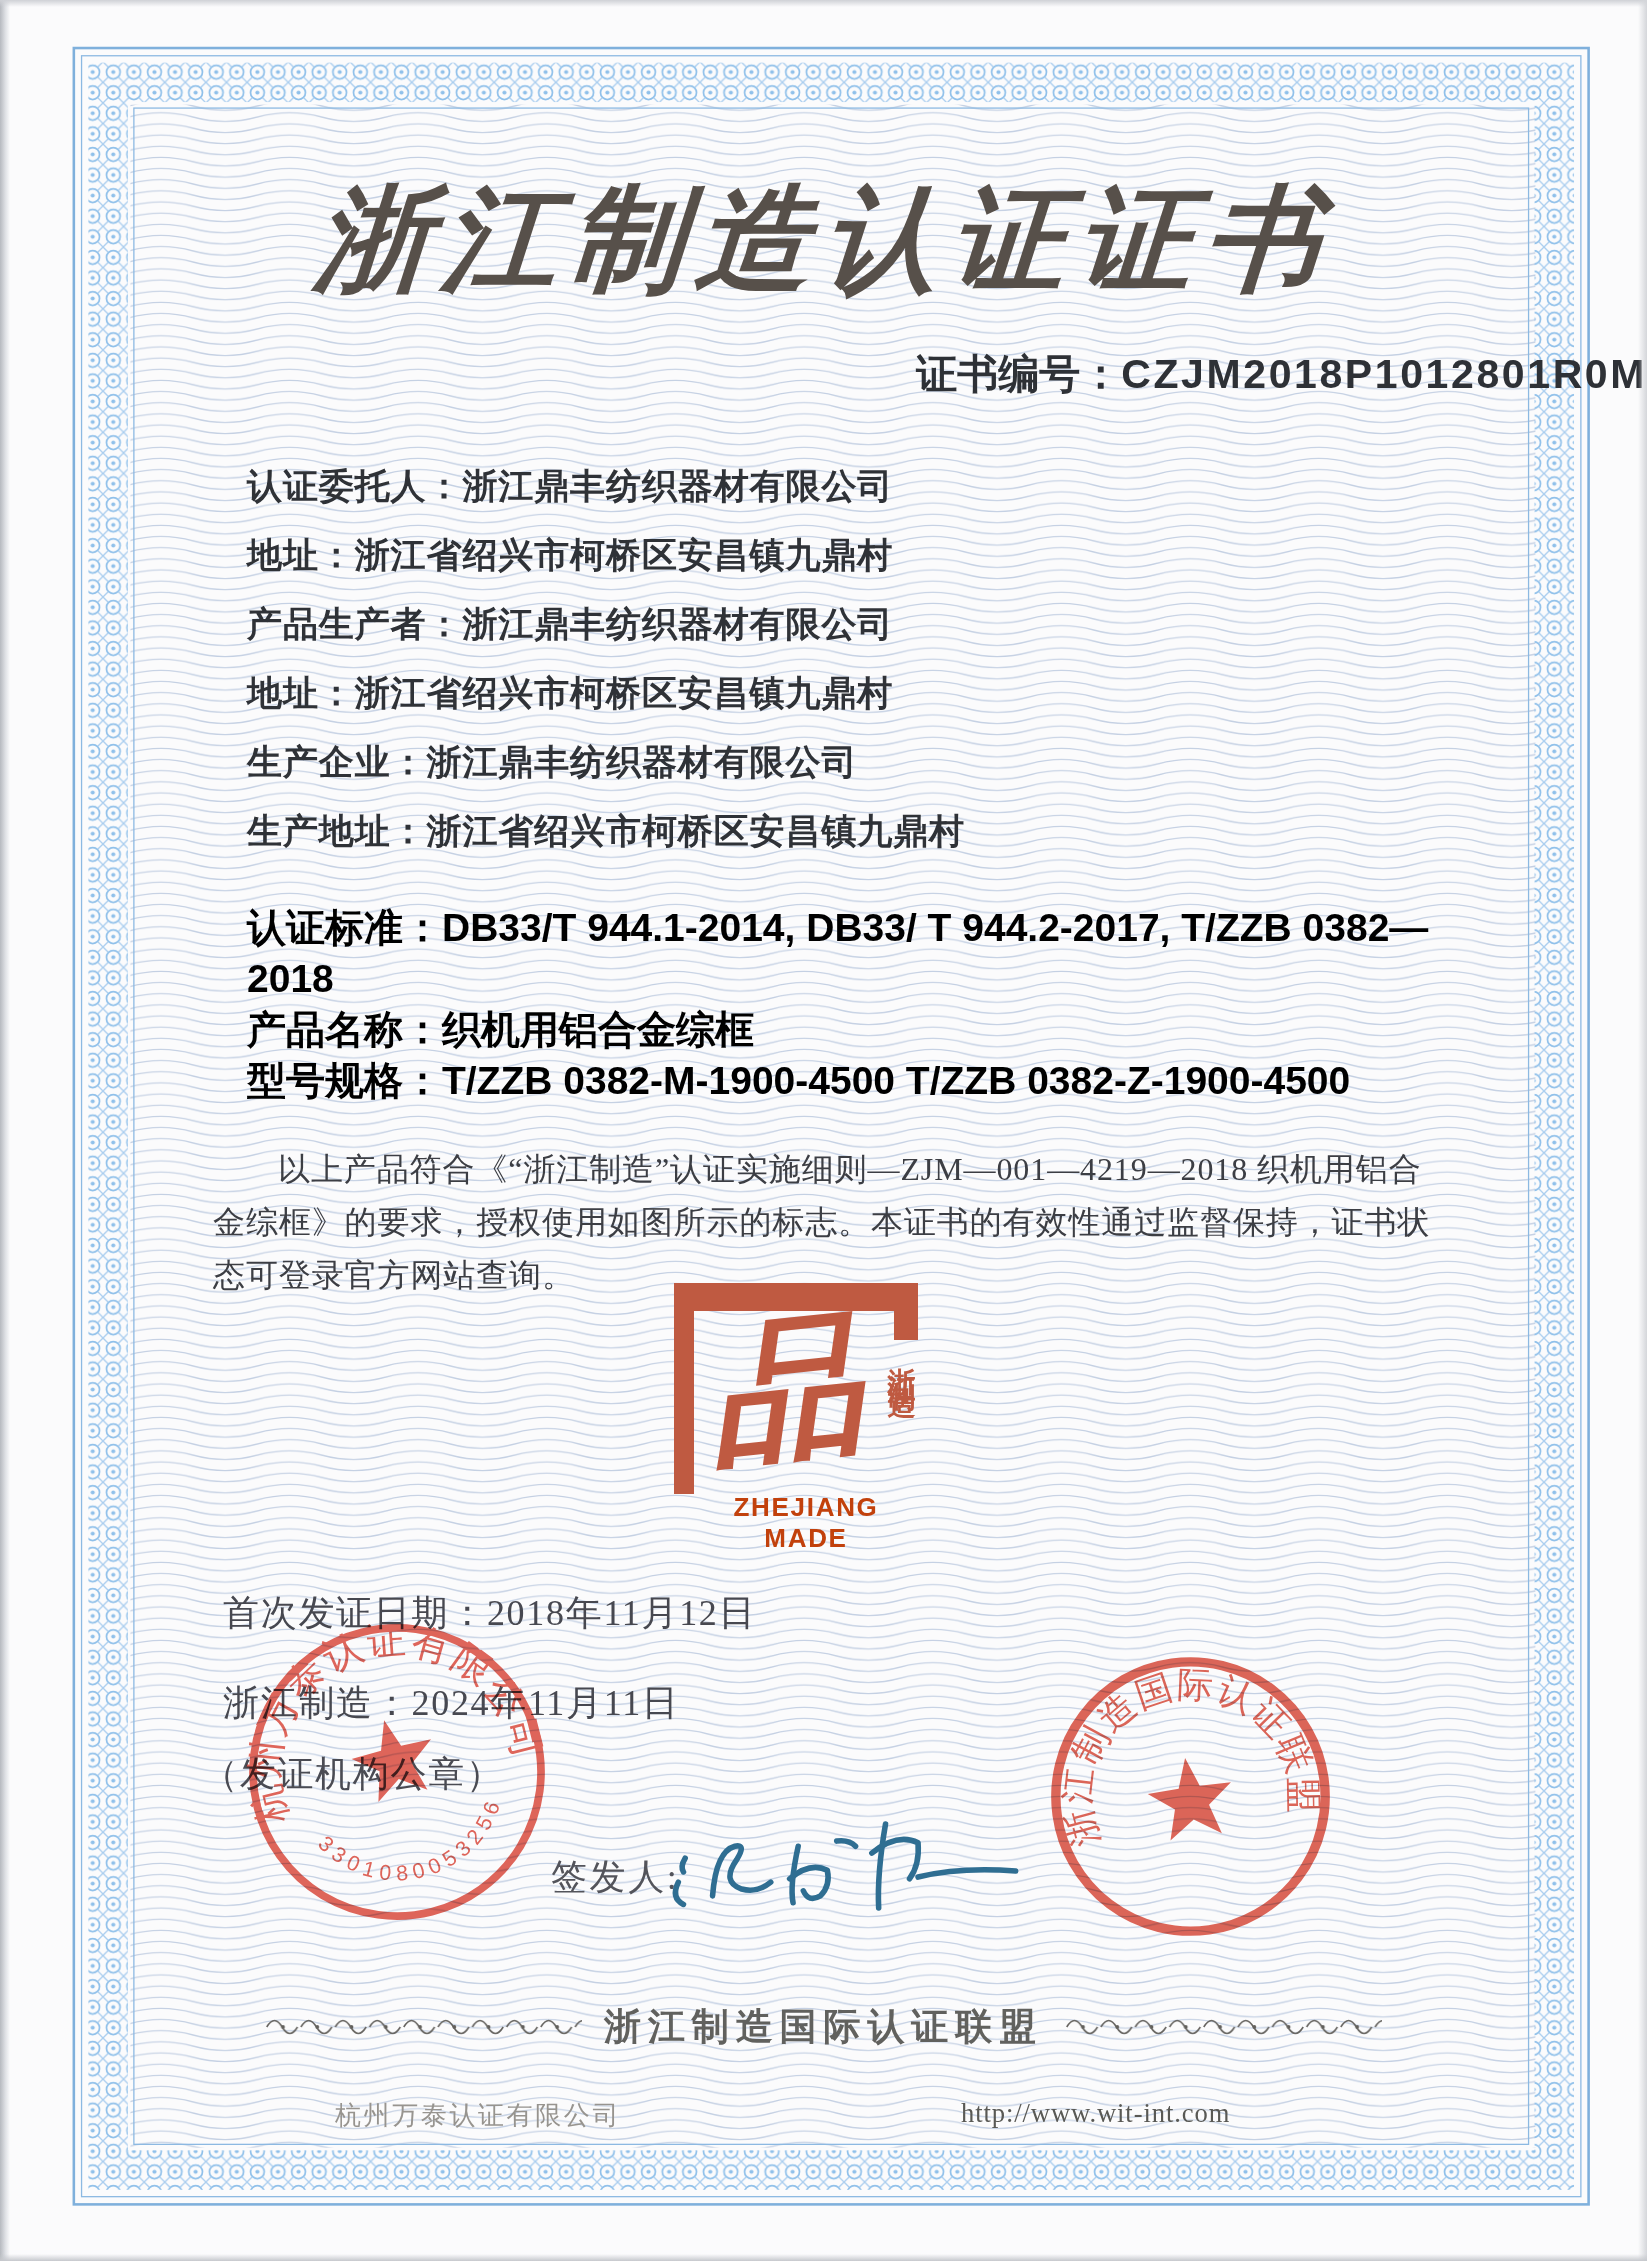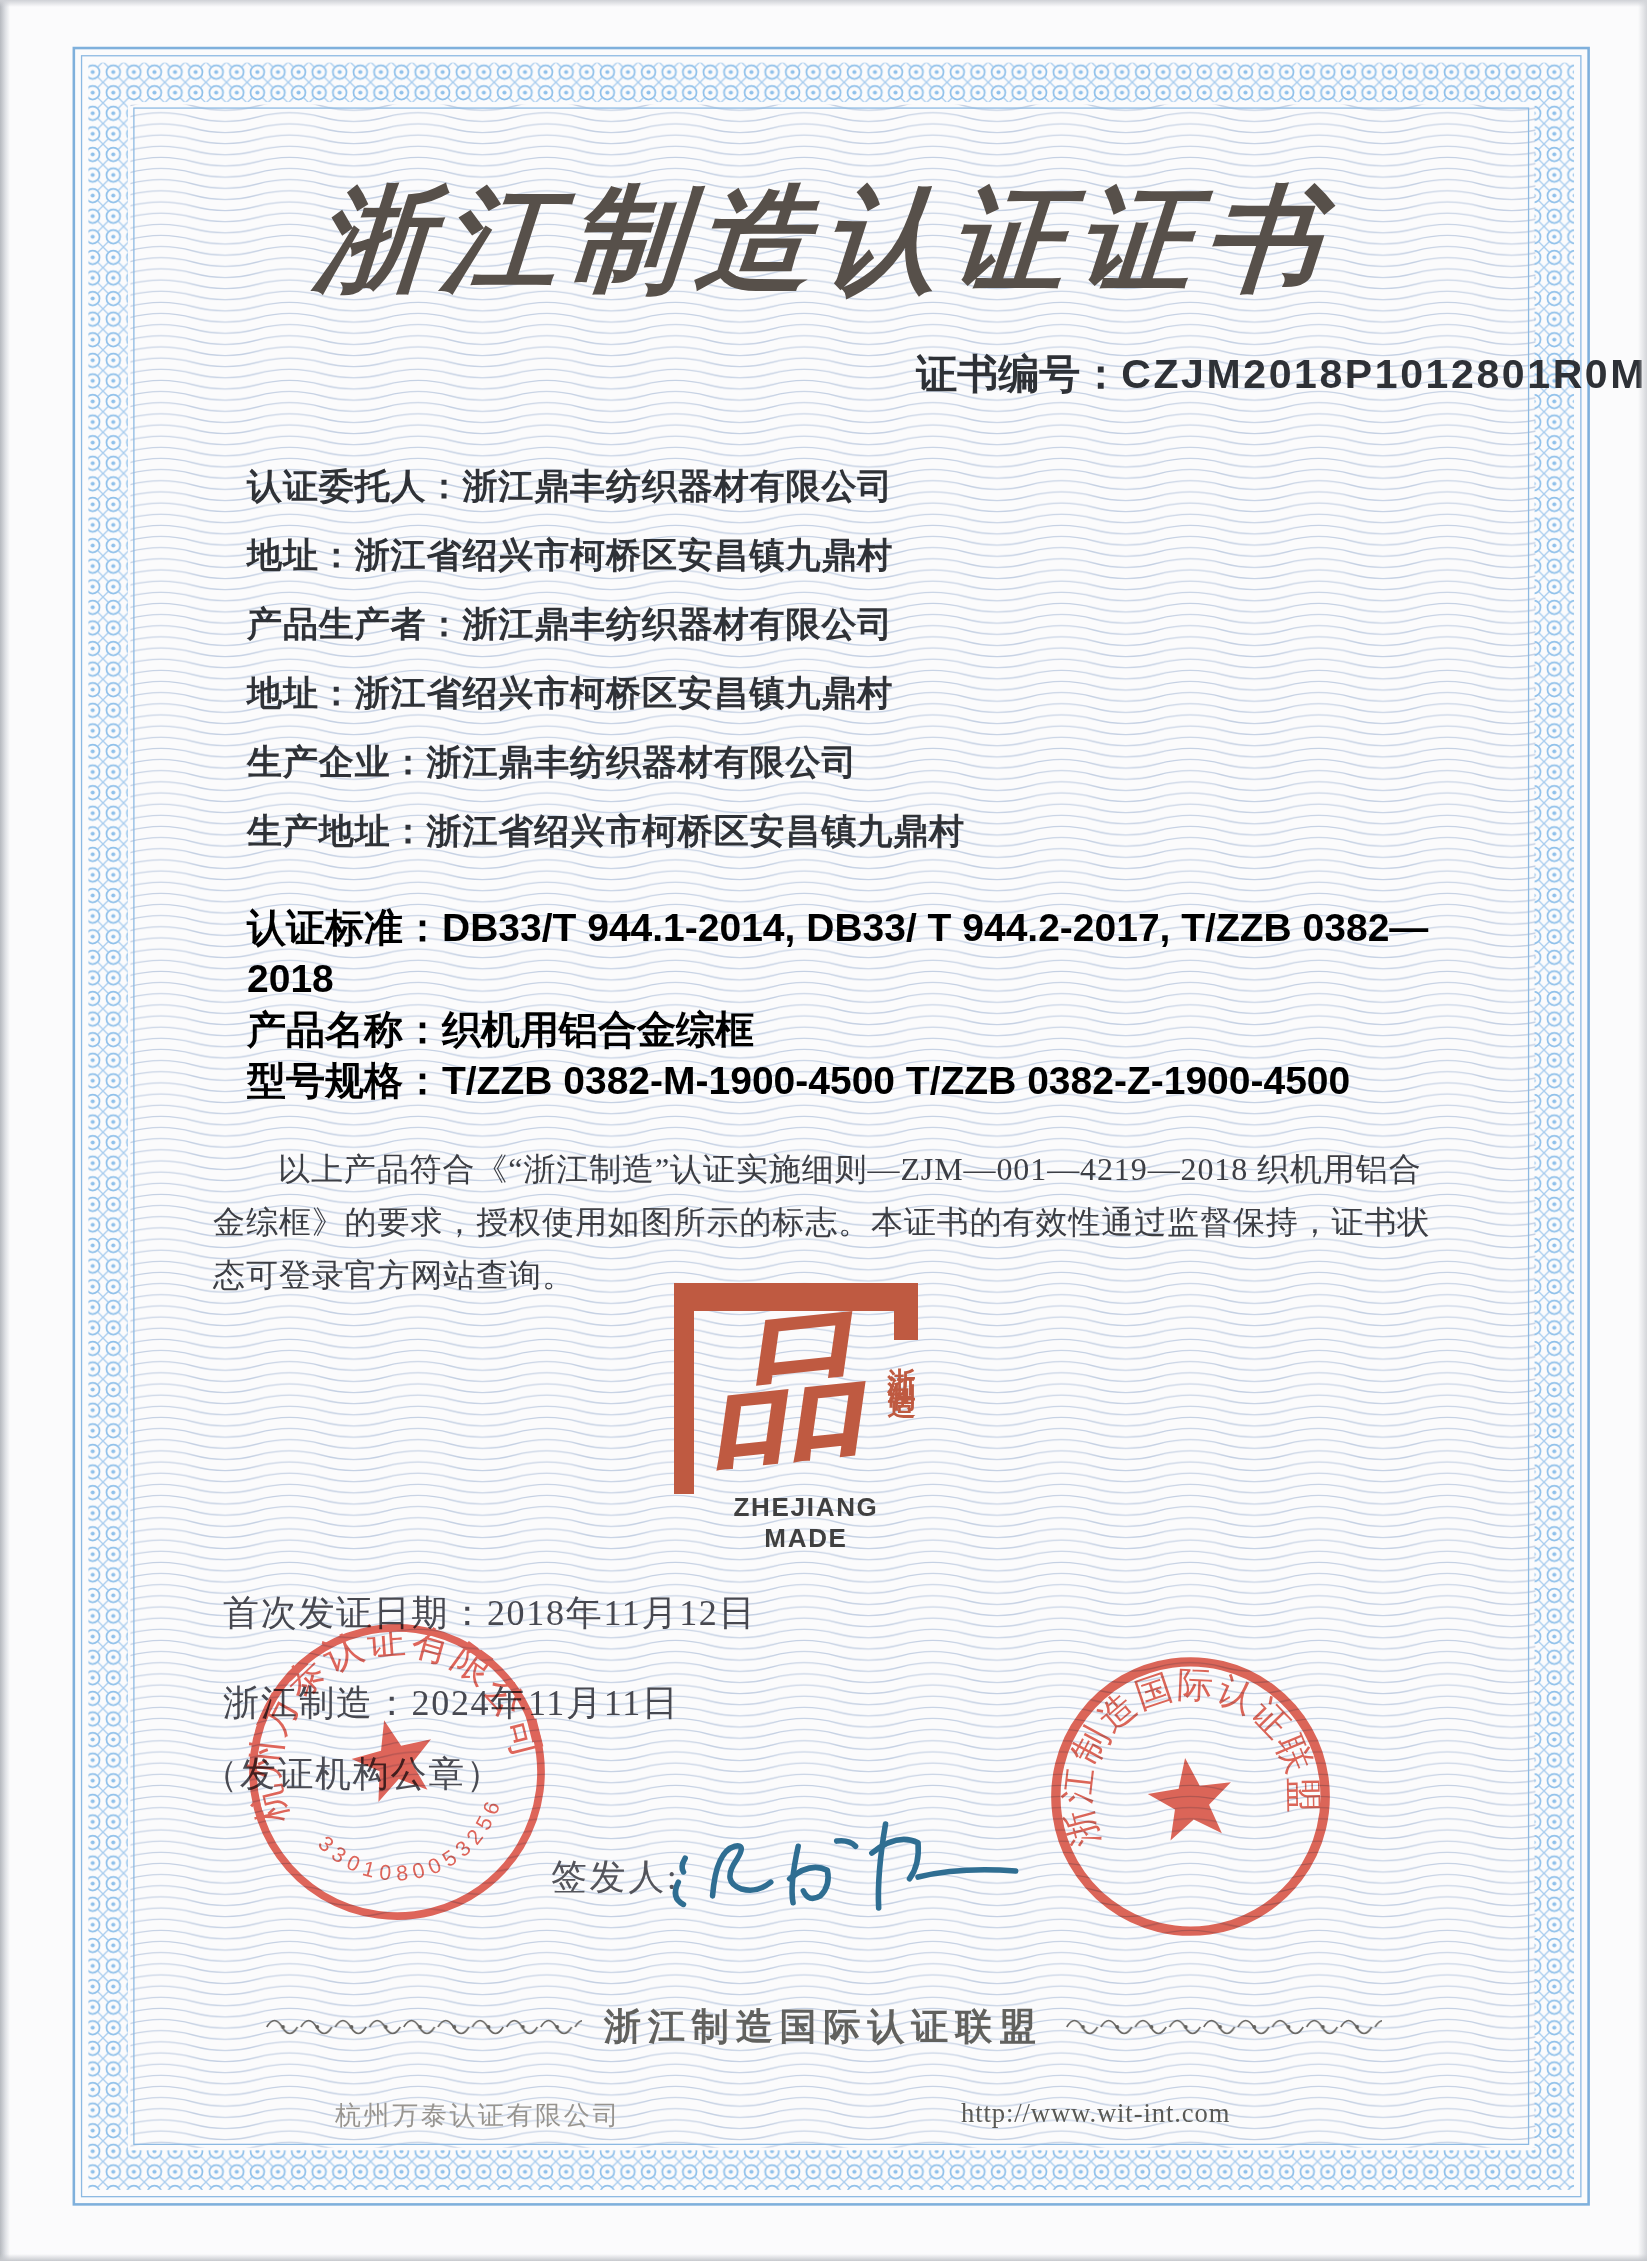--- a/index.html
+++ b/index.html
@@ -44,21 +44,21 @@
   .lg-left{left:0;top:0;width:20px;height:211px;}
   .lg-stub{left:220px;top:0;width:24px;height:57px;}
   .lg-mark{position:absolute;left:22px;top:22px;width:180px;height:180px;
      font-size:153px;line-height:172px;color:#bf5a41;font-style:italic;font-weight:bold;
      transform:rotate(-6deg);text-align:center;}
   .lg-side{position:absolute;left:213px;top:62px;height:129px;width:33px;
      writing-mode:vertical-rl;font-family:"Liberation Sans",sans-serif;font-weight:bold;
      font-size:28px;letter-spacing:7.7px;color:#bf5a41;}
   .lg-cap{position:absolute;left:17px;top:209px;width:230px;text-align:center;
      font-family:"Liberation Sans",sans-serif;font-weight:bold;font-size:26px;
-     letter-spacing:1.7px;color:#404040;}
+     letter-spacing:1.7px;color:#c2410c;}
 
   .date-line{position:absolute;left:223px;font-size:36px;color:#474850;letter-spacing:1.7px;}
   .d1{top:1589px;} .d2{top:1679px;}
   .seal-note{position:absolute;left:202px;top:1750px;font-size:36px;color:#4a4b53;letter-spacing:1.7px;}
   .signer{position:absolute;left:551px;top:1853px;font-size:36px;color:#53545b;letter-spacing:2.6px;}
 
   .signature{position:absolute;left:661px;top:1800px;z-index:2;}
 
   .stamp{position:absolute;z-index:3;mix-blend-mode:multiply;opacity:.93;filter:blur(0.3px);}
   .stamp-left{left:241px;top:1616px;}

